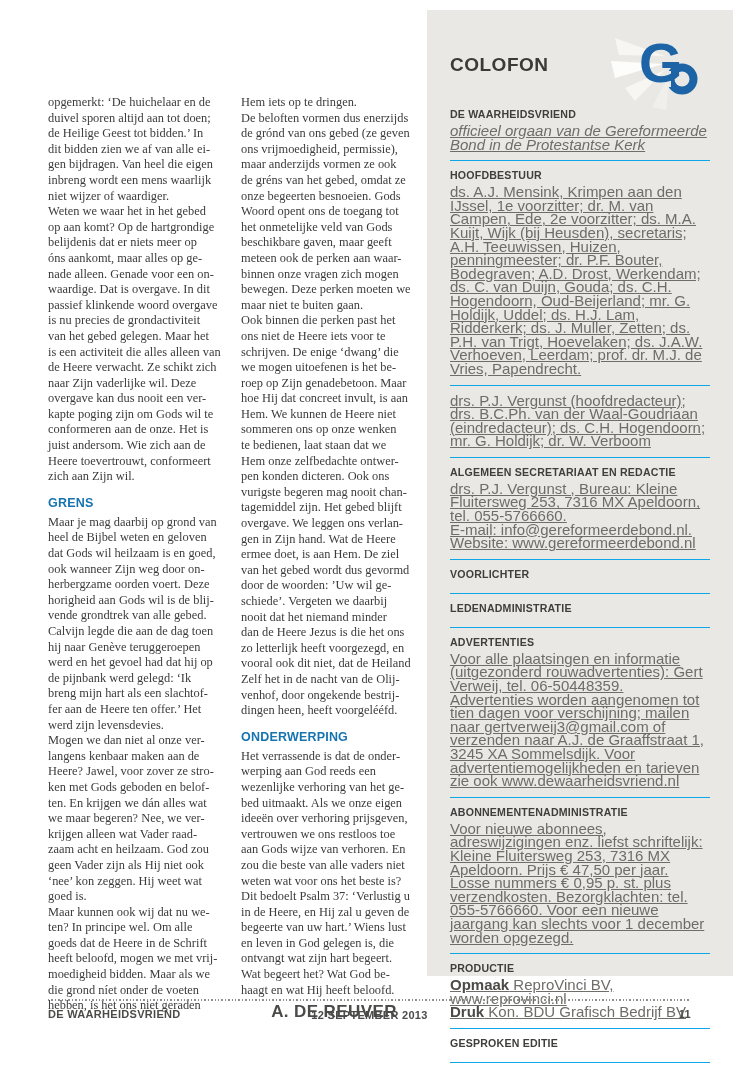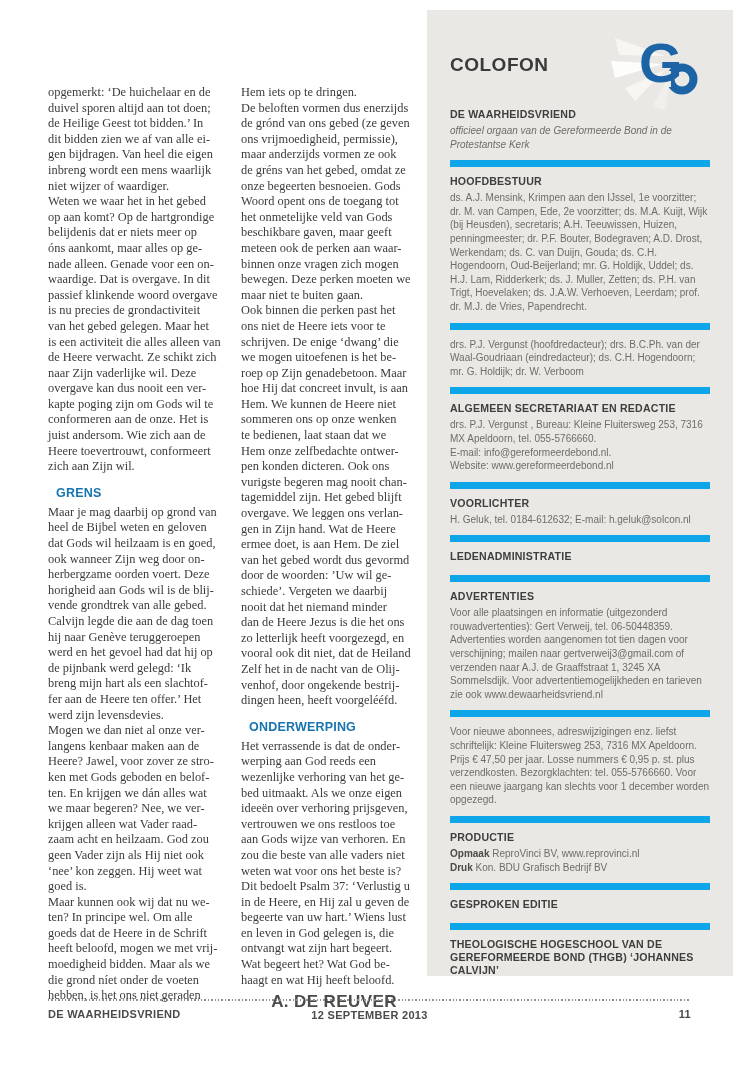--- a/index.html
+++ b/index.html
@@ -1,39 +1,39 @@
 <!DOCTYPE html>
 <html><head>
 <meta charset="utf-8">
 <style>
   html,body{margin:0;padding:0;background:#fff;}
   #page{position:relative;width:738px;height:1068px;background:#ffffff;overflow:hidden;
         font-family:"Liberation Sans",sans-serif;}
   
-  .article-col{position:absolute;top:85px;width:186px;}
+  .article-col{position:absolute;top:95px;width:186px;}
   #col1{left:48px;}
   #col2{left:241px;}
   .para{font-family:"Liberation Serif",serif;font-size:12.4px;line-height:15.6px;
         color:#3b3b3b;white-space:pre-line;text-align:left;}
   .col-heading{font-family:"Liberation Sans",sans-serif;font-weight:bold;font-size:12.5px;
-        color:#1674b0;margin:11px 0 5px 8px;letter-spacing:.2px;}
+        color:#1674b0;margin:11px 0 5px 0;letter-spacing:.2px;}
   .author{font-family:"Liberation Sans",sans-serif;font-weight:bold;font-size:17px;
         color:#4b4b49;text-align:center;margin-top:4px;letter-spacing:.4px;}
   
   #colofon{position:absolute;left:427px;top:10px;width:306px;height:966px;
         background:#e9e8e4;box-sizing:border-box;padding:0 23px;}
   #colofon-title{font-weight:bold;font-size:19px;color:#3a3a38;letter-spacing:.5px;
         margin:44px 0 16px 0;}
   #logo{position:absolute;top:14px;right:26px;width:98px;height:88px;}
   #cf-sections{margin-top:24px;}
   .cf-section{padding:8px 0 9px 0;}
-  .cf-section + .cf-section{border-top:7px solid #0ea5e9;}
+  .cf-section + .cf-section{border-top:1px solid #0ea5e9;}
   .cf-heading{font-weight:bold;font-size:10.6px;color:#3e3e3c;letter-spacing:.2px;
         margin-bottom:3px;line-height:13px;}
-  .cf-body{font-size:10px;line-height:13.6px;color:#6e6d68;white-space:pre-line;}
+  .cf-body{font-size:15px;line-height:13.6px;color:#6e6d68;white-space:pre-line;text-decoration:underline;}
   .cf-body.italic{font-style:italic;}
   .cf-body strong{color:#4c4b47;}
   
   #footer{position:absolute;left:48px;top:999px;width:643px;}
   .dotted{height:2px;background:repeating-linear-gradient(90deg,#8f8f8c 0 1.4px,transparent 1.4px 3.4px);}
   #footer-row{display:flex;justify-content:space-between;align-items:baseline;margin-top:7px;
         font-weight:bold;font-size:11px;color:#4b4b49;letter-spacing:.3px;}
   #footer-center{position:absolute;left:0;right:0;text-align:center;top:10px;}
 </style>
 </head>
@@ -190,30 +190,30 @@
           <div class="cf-body">drs. P.J. Vergunst (hoofdredacteur); drs. B.C.Ph. van der Waal-Goudriaan (eindredacteur); ds. C.H. Hogendoorn; mr. G. Holdijk; dr. W. Verboom</div>
         </div>
         <div class="cf-section">
           <div class="cf-heading">ALGEMEEN SECRETARIAAT EN REDACTIE</div>
           <div class="cf-body">drs. P.J. Vergunst , Bureau: Kleine Fluitersweg 253, 7316 MX Apeldoorn, tel. 055-5766660.
 E-mail: info@gereformeerdebond.nl.
 Website: www.gereformeerdebond.nl</div>
         </div>
         <div class="cf-section">
           <div class="cf-heading">VOORLICHTER</div>
-          <div class="cf-body">H. Geluk, tel. 0184-612632; E-mail: h.geluk@solcon.nl</div>
         </div>
         <div class="cf-section">
           <div class="cf-heading">LEDENADMINISTRATIE</div>
         </div>
         <div class="cf-section">
           <div class="cf-heading">ADVERTENTIES</div>
           <div class="cf-body">Voor alle plaatsingen en informatie (uitgezonderd rouwadvertenties): Gert Verweij, tel. 06-50448359. Advertenties worden aangenomen tot tien dagen voor verschijning; mailen naar gertverweij3@gmail.com of verzenden naar A.J. de Graaffstraat 1, 3245 XA Sommelsdijk. Voor advertentiemogelijkheden en tarieven zie ook www.dewaarheidsvriend.nl</div>
         </div>
         <div class="cf-section">
+          <div class="cf-heading">ABONNEMENTENADMINISTRATIE</div>
           <div class="cf-body">Voor nieuwe abonnees, adreswijzigingen enz. liefst schriftelijk: Kleine Fluitersweg 253, 7316 MX Apeldoorn. Prijs € 47,50 per jaar. Losse nummers € 0,95 p. st. plus verzendkosten. Bezorgklachten: tel. 055-5766660. Voor een nieuwe jaargang kan slechts voor 1 december worden opgezegd.</div>
         </div>
         <div class="cf-section">
           <div class="cf-heading">PRODUCTIE</div>
           <div class="cf-body"><div><strong>Opmaak</strong> ReproVinci BV, www.reprovinci.nl</div><div><strong>Druk</strong> Kon. BDU Grafisch Bedrijf BV</div></div>
         </div>
         <div class="cf-section">
           <div class="cf-heading">GESPROKEN EDITIE</div>
         </div>
         <div class="cf-section">

